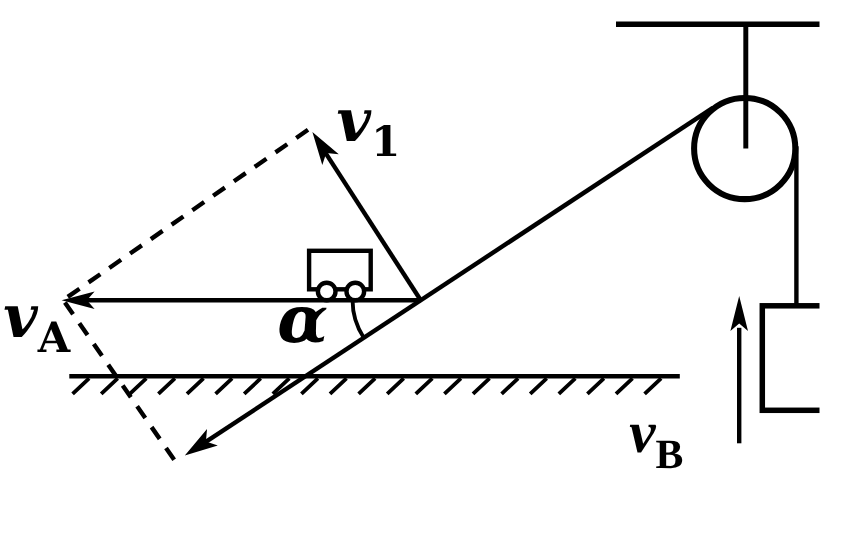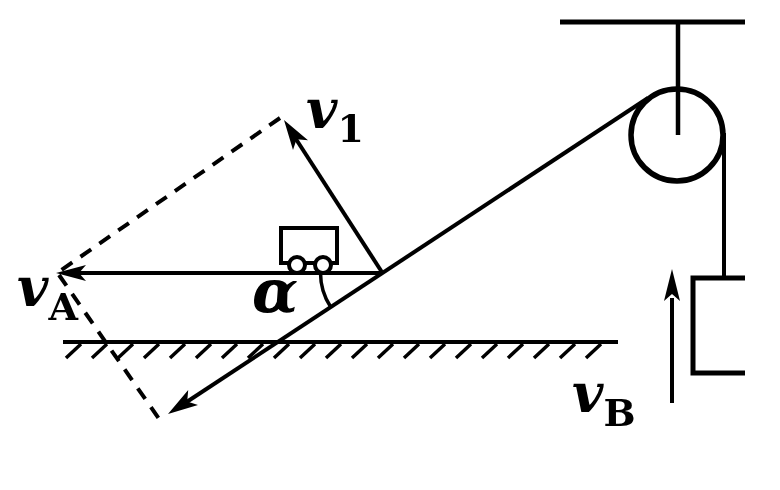--- a/index.html
+++ b/index.html
@@ -68,26 +68,26 @@
 
     <rect x="281" y="228" width="56" height="35" fill="#ffffff" stroke="#000" stroke-width="4"></rect>
     <circle cx="297" cy="265" r="8" fill="#ffffff" stroke="#000" stroke-width="4"></circle>
     <circle cx="323" cy="265" r="8" fill="#ffffff" stroke="#000" stroke-width="4"></circle>
   </svg>
 
   <div class="lbl" style="left:306px; top:82px;">
     <span>v</span><span class="sub">1</span>
   </div>
 
-  <div class="lbl" style="left:17px; top:260px;text-align:center;">
+  <div class="lbl" style="left:3px; top:260px;text-align:center;">
     <span>v</span><span class="sub">A</span>
   </div>
 
   <div class="lbl alpha" style="left:252px; top:261px;">
     <span>α</span>
   </div>
 
 
-  <div class="lbl" style="left:572px; top:366px;">
+  <div class="lbl" style="left:572px; top:366px;font-family:Liberation Serif, serif;">
     <span>v</span><span class="sub">B</span>
   </div>
 
 </div>
 
 </body></html>

